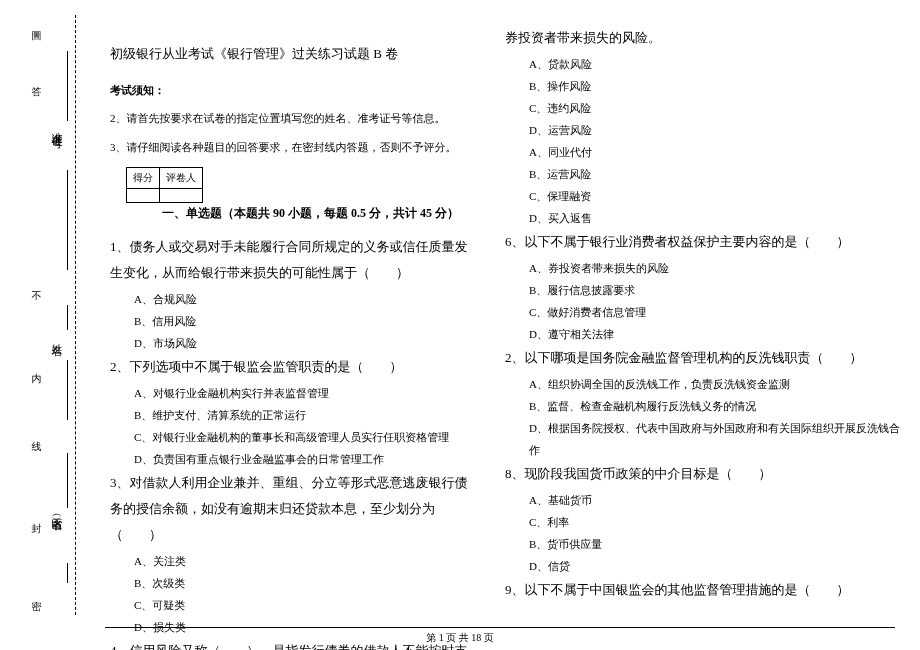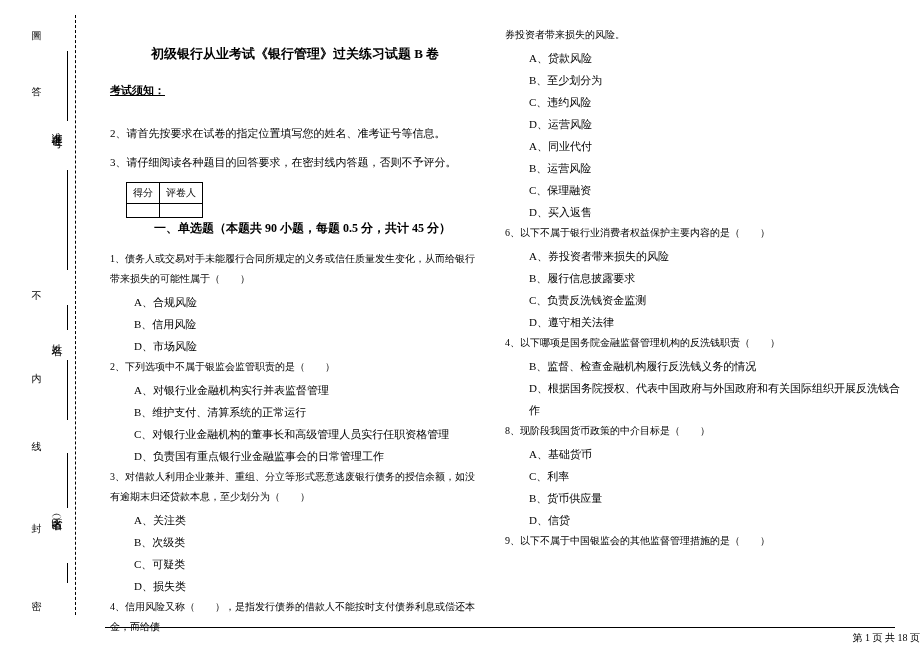--- a/index.html
+++ b/index.html
@@ -60,30 +60,29 @@
       top: 45px;
       width: 370px;
     }
     .col2 {
       position: absolute;
       left: 505px;
       top: 25px;
       width: 395px;
     }
     .title {
-      text-align: center;
+      text-align: left;
       font-size: 13px;
-      font-weight: bold;
+      font-weight: normal;
       margin-bottom: 20px;
     }
     .notice-head {
       font-weight: bold;
       font-size: 11px;
-      margin-bottom: 27px;
-      text-decoration: underline;
+      margin-bottom: 12px;
     }
     .notice-line {
       font-size: 11px;
       margin-bottom: 12px;
       line-height: 1.5;
     }
     .score-table {
       border-collapse: collapse;
       margin-bottom: 2px;
       display: inline-block;
@@ -94,40 +93,40 @@
       font-size: 10px;
       padding: 3px 6px;
       text-align: center;
       height: 14px;
       min-width: 28px;
     }
     .section-head {
       display: inline-block;
       font-size: 12px;
       font-weight: bold;
-      margin-left: 28px;
+      margin-left: 36px;
       vertical-align: bottom;
     }
     .score-row { margin-bottom: 12px; padding-left: 16px; }
     .qtext {
-      font-size: 10px;
+      font-size: 13px;
       line-height: 2.0;
       margin-bottom: 2px;
     }
     .option {
       font-size: 11px;
       line-height: 2.0;
       padding-left: 24px;
     }
     .footer {
       position: absolute;
       bottom: 5px;
       left: 0;
       right: 0;
-      text-align: right;
+      text-align: center;
       font-size: 10px;
     }
     .hline {
       position: absolute;
       bottom: 22px;
       left: 105px;
       right: 25px;
       border-top: 1px solid #000;
     }
   </style>
@@ -187,33 +186,34 @@
     <div class="option">A、关注类</div>
     <div class="option">B、次级类</div>
     <div class="option">C、可疑类</div>
     <div class="option">D、损失类</div>
     <div class="qtext">4、信用风险又称（　　），是指发行债券的借款人不能按时支付债券利息或偿还本金，而给债</div>
   </div>
 
   <div class="col2">
     <div class="qtext">券投资者带来损失的风险。</div>
     <div class="option">A、贷款风险</div>
-    <div class="option">B、至少划分为</div>
+    <div class="option">B、操作风险</div>
     <div class="option">C、违约风险</div>
     <div class="option">D、运营风险</div>
     <div class="option">A、同业代付</div>
     <div class="option">B、运营风险</div>
     <div class="option">C、保理融资</div>
     <div class="option">D、买入返售</div>
     <div class="qtext">6、以下不属于银行业消费者权益保护主要内容的是（　　）</div>
     <div class="option">A、券投资者带来损失的风险</div>
     <div class="option">B、履行信息披露要求</div>
-    <div class="option">C、负责反洗钱资金监测</div>
+    <div class="option">C、做好消费者信息管理</div>
     <div class="option">D、遵守相关法律</div>
-    <div class="qtext">4、以下哪项是国务院金融监督管理机构的反洗钱职责（　　）</div>
+    <div class="qtext">2、以下哪项是国务院金融监督管理机构的反洗钱职责（　　）</div>
+    <div class="option">A、组织协调全国的反洗钱工作，负责反洗钱资金监测</div>
     <div class="option">B、监督、检查金融机构履行反洗钱义务的情况</div>
     <div class="option">D、根据国务院授权、代表中国政府与外国政府和有关国际组织开展反洗钱合作</div>
     <div class="qtext">8、现阶段我国货币政策的中介目标是（　　）</div>
     <div class="option">A、基础货币</div>
     <div class="option">C、利率</div>
     <div class="option">B、货币供应量</div>
     <div class="option">D、信贷</div>
     <div class="qtext">9、以下不属于中国银监会的其他监督管理措施的是（　　）</div>
   </div>
 

